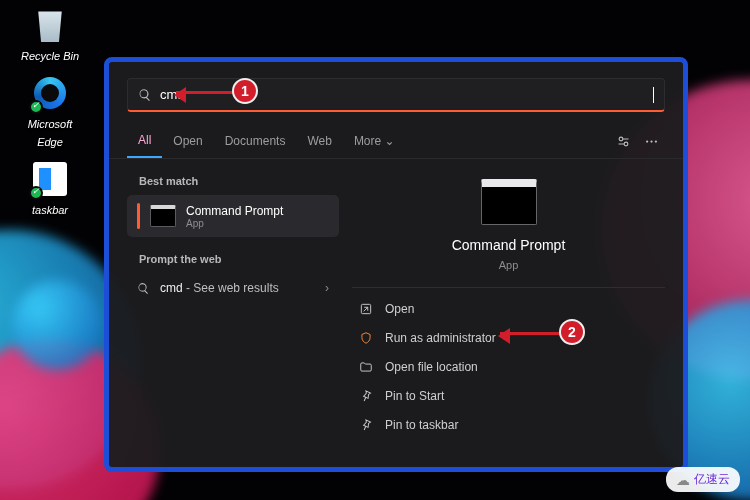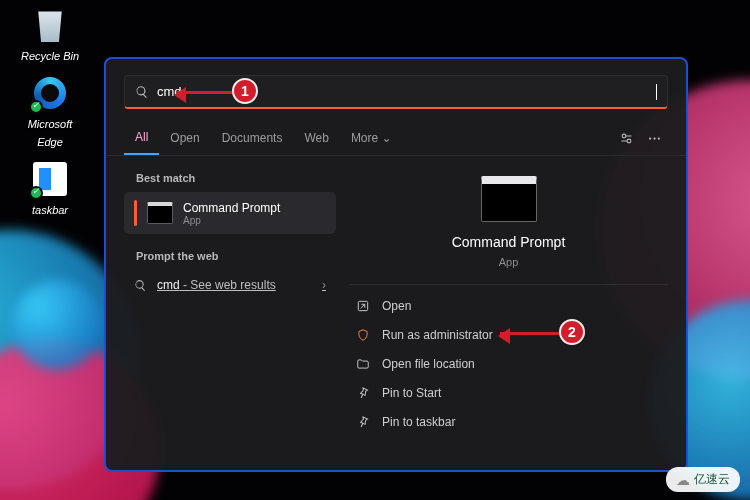--- a/index.html
+++ b/index.html
@@ -23,21 +23,21 @@
 .recycle { width:28px; height:34px; background:linear-gradient(#dfe9ef,#a9bcc7); clip-path:polygon(8% 10%,92% 10%,82% 100%,18% 100%); border-radius:2px; position:relative; }
 .recycle::before { content:""; position:absolute; top:-5px; left:4px; right:4px; height:6px; background:#c7d6de; border-radius:2px 2px 0 0; }
 .edge-ic { width:32px; height:32px; border-radius:50%; background:conic-gradient(#37c6f4,#1a73e8 40%,#0d5bb3 70%,#37c6f4); position:relative; }
 .edge-ic::after { content:""; position:absolute; inset:7px; background:#0a0a0a; border-radius:50%; }
 .task-ic { width:34px; height:34px; background:#fff; border-radius:3px; display:flex; align-items:center; justify-content:center; }
 .task-ic::before { content:""; width:22px; height:22px; background:linear-gradient(90deg,#1e90ff 55%,#fff 55%); }
 .badge-ok { position:absolute; bottom:-2px; left:-2px; width:14px; height:14px; background:#1db954; border:2px solid #0a0a0a; border-radius:50%; }
 .badge-ok::after { content:"✓"; color:#fff; font-size:9px; position:absolute; top:-2px; left:1px; }
 
 
-.start { position:absolute; left:104px; top:57px; width:584px; height:415px; background:rgba(28,28,30,.96); border:2px solid #1d4ed8; border-radius:8px; z-index:5; color:#d8d8da; overflow:hidden; }
+.start { position:absolute; left:104px; top:57px; width:584px; height:415px; background:rgba(28,28,30,.96); border:5px solid #1d4ed8; border-radius:8px; z-index:5; color:#d8d8da; overflow:hidden; }
 .search-row { padding:16px 18px 10px 18px; }
 .search-box { background:#1f1f22; border:1px solid #2d2d31; border-bottom:2px solid #ff5c35; border-radius:4px; height:34px; display:flex; align-items:center; padding:0 10px; position:relative; }
 .search-box svg { width:14px; height:14px; fill:#bbb; margin-right:8px; }
 .search-input { background:transparent; border:none; outline:none; color:#fff; font-size:13px; flex:1; }
 .cursor { width:1px; height:16px; background:#fff; animation:blink 1s step-end infinite; }
 @keyframes blink { 50% { opacity:0; } }
 
 .tabs { display:flex; align-items:center; padding:2px 18px 0 18px; border-bottom:1px solid #2a2a2d; font-size:12px; }
 .tab { padding:9px 11px; color:#9d9da0; cursor:pointer; }
 .tab.act { color:#f9a8d4; border-bottom:2px solid #3ea6ff; }
@@ -48,41 +48,41 @@
 .left { width:238px; padding:12px 8px 12px 18px; font-size:12px; }
 .right { flex:1; padding:18px 18px 12px 4px; border-left:1px solid transparent; font-size:12px; }
 .sec-title { color:#b8b8bc; font-size:11px; margin:4px 0 8px 12px; font-weight:700; }
 
 .best { background:#2a2a2e; border-radius:5px; padding:8px 10px; display:flex; align-items:center; gap:10px; }
 .best .accent { width:3px; height:26px; background:#ff5c35; border-radius:2px; }
 .cp-small { width:26px; height:22px; background:#000; border:1px solid #5b5b5f; border-top:4px solid #d8d8da; border-radius:2px; }
 .best .tx .t { color:#fff; font-size:12px; }
 .best .tx .s { color:#8d8d91; font-size:10px; }
 
-.web-item { display:flex; align-items:center; padding:8px 10px; border-radius:5px; cursor:pointer; color:#bfbfc3;text-decoration:underline; }
+.web-item { display:flex; align-items:center; padding:8px 10px; border-radius:5px; cursor:pointer; color:#bfbfc3; }
 .web-item svg { width:13px; height:13px; fill:#bfbfc3; margin-right:10px; }
 .web-item .q { color:#efefef; }
 .web-item .chev { margin-left:auto; color:#8a8a8e; }
 
 .detail-top { display:flex; flex-direction:column; align-items:center; gap:6px; margin-bottom:16px; margin-top:2px; }
 .cp-big { width:56px; height:46px; background:#000; border:1px solid #666; border-top:8px solid #e9e9eb; border-radius:2px; }
 .detail-top .t { color:#fff; font-size:14px; margin-top:6px; }
 .detail-top .s { color:#8d8d91; font-size:11px; }
 .divider { height:1px; background:#2e2e32; margin:4px 0 6px 0; }
 .act-item { display:flex; align-items:center; gap:12px; padding:7px 6px; border-radius:5px; cursor:pointer; color:#cfcfd3; }
 .act-item .ic { width:15px; height:15px; display:flex; align-items:center; justify-content:center; color:#cfcfd3; }
 .act-item .ic svg { width:14px; height:14px; fill:none; stroke:currentColor; stroke-width:1.6; }
 .act-item.admin .ic { color:#ff8c3b; }
 
 
 .arrow { position:absolute; height:0; border-top:3px solid #d21e2b; z-index:20; }
 .arrow::before { content:""; position:absolute; left:-10px; top:-7px; border:8px solid transparent; border-right:12px solid #d21e2b; }
 .num { position:absolute; width:26px; height:26px; background:#d21e2b; border:2px solid #efefef; border-radius:50%; color:#fff; font-weight:700; font-size:14px; display:flex; align-items:center; justify-content:center; z-index:21; }
 
-.watermark { position:absolute; right:10px; bottom:8px; background:rgba(255,255,255,.92); color:#14532d; font-size:12px; padding:4px 10px; border-radius:12px; display:flex; align-items:center; gap:4px; z-index:30; }
+.watermark { position:absolute; right:10px; bottom:8px; background:rgba(255,255,255,.92); color:#6d28d9; font-size:12px; padding:4px 10px; border-radius:12px; display:flex; align-items:center; gap:4px; z-index:30; }
 .watermark::before { content:"☁"; font-size:14px; color:#888; }
 </style>
 </head>
 <body>
 
 <div class="wallpaper">
   <div class="blob b1"></div>
     <div class="blob b2"></div>
     <div class="blob b3"></div>
     <div class="blob b4"></div>

